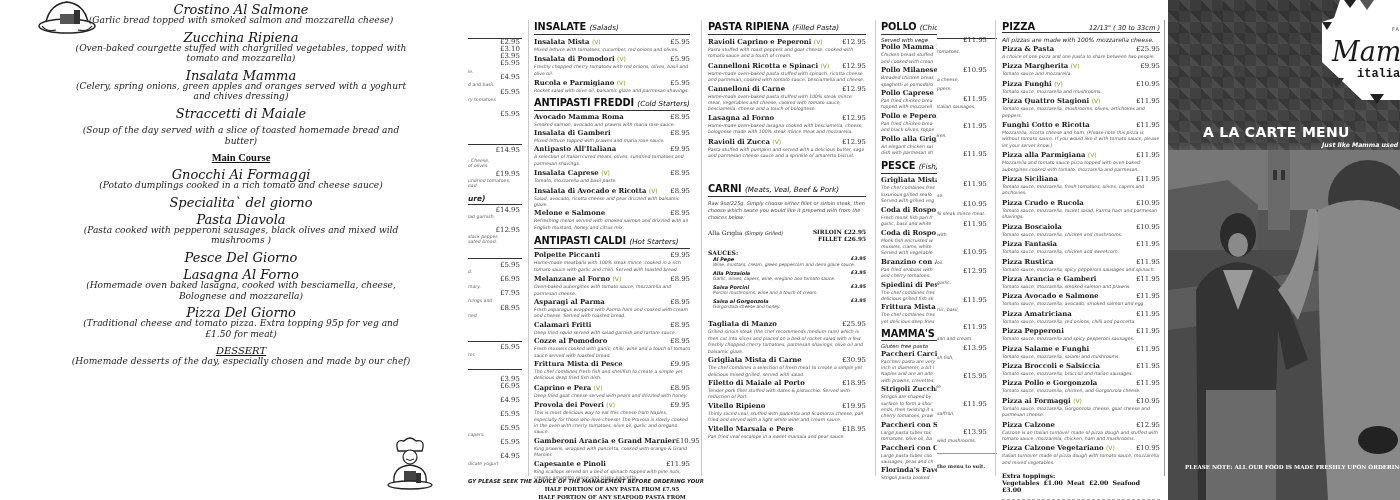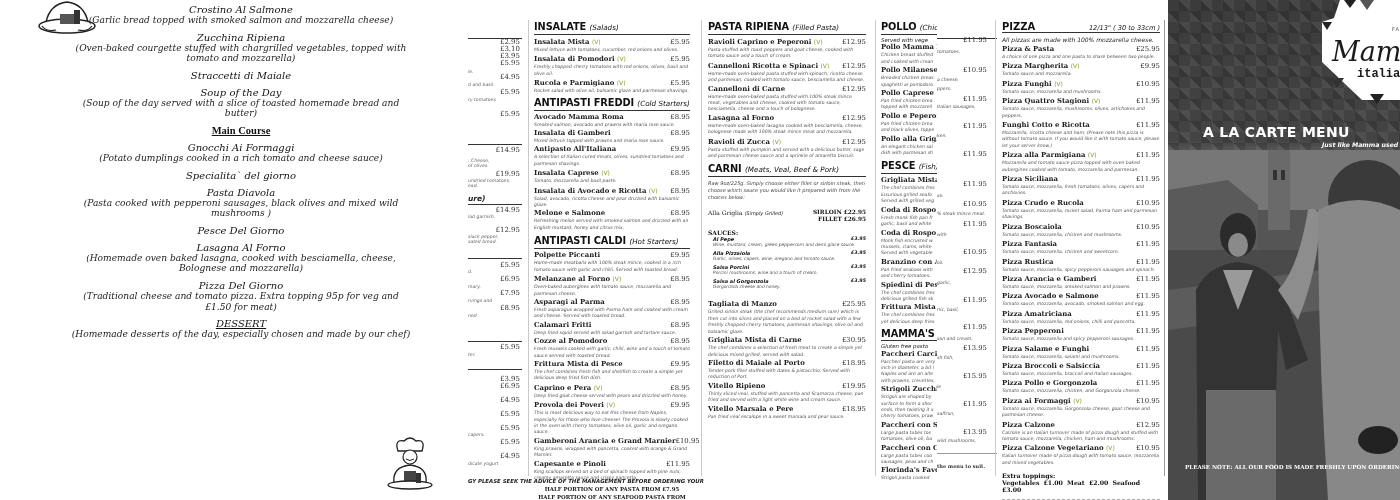--- a/index.html
+++ b/index.html
@@ -8,21 +8,21 @@
 
     
     .p1 { position: absolute; left: 0; top: 0; width: 470px; height: 500px; background: #fff; }
     .chef-top { position: absolute; left: 36px; top: 0; width: 62px; height: 34px; }
     .chef-bottom { position: absolute; left: 382px; top: 437px; width: 56px; height: 58px; }
     .p1-list { position: absolute; left: 70px; top: 4px; width: 342px; text-align: center; }
     .p1-heading { font-family: "Liberation Serif", serif; font-weight: bold; font-size: 10.5px; text-decoration: underline; margin: 0 0 6px 0; }
     .p1-heading.mc { margin-top: 4px; }
     .p1-heading.dessert { font-family: "DejaVu Serif", serif; font-style: italic; font-weight: normal; font-size: 10px; margin: 2px 0 0 0; }
     .p1-item { margin-bottom: 6px; }
-    .p1-name { font-style: italic; font-size: 10px; line-height: 11px; }
+    .p1-name { font-style: italic; font-size: 13px; line-height: 11px; }
     .p1-desc { font-style: italic; font-size: 9.1px; line-height: 10.6px; color: #222; }
 
     
     .p2 { position: absolute; left: 468px; top: 0; width: 700px; height: 500px; background: #fff; }
     .sliver { position: absolute; left: 0; top: 36px; width: 62px; height: 440px; font-family: "DejaVu Sans", sans-serif; }
     .sliver .rule { position: absolute; left: 0; width: 54px; border-top: 1.5px solid #333; }
     .sliver .pr { position: absolute; right: 10px; font-family: "DejaVu Serif", serif; font-size: 7px; color: #333; }
     .sliver .frag { position: absolute; left: 0; font-size: 4.6px; font-style: italic; color: #666; white-space: nowrap; }
     .sliver .head { position: absolute; left: 0; font-size: 7.5px; font-style: italic; font-weight: bold; color: #222; }
     .vsep { position: absolute; top: 20px; width: 1px; height: 456px; background: #c9c9c9; }
@@ -95,26 +95,27 @@
   <div class="p1-list">
     <div class="p1-item">
       <div class="p1-name">Crostino Al Salmone</div>
       <div class="p1-desc">(Garlic bread topped with smoked salmon and mozzarella cheese)</div>
     </div>
     <div class="p1-item">
       <div class="p1-name">Zucchina Ripiena</div>
       <div class="p1-desc">(Oven-baked courgette stuffed with chargrilled vegetables, topped with tomato and mozzarella)</div>
     </div>
     <div class="p1-item">
+      <div class="p1-name">Insalata Mamma</div>
+      <div class="p1-desc">(Celery, spring onions, green apples and oranges served with a yoghurt and chives dressing)</div>
     </div>
     <div class="p1-item">
       <div class="p1-name">Straccetti di Maiale</div>
     </div>
     <div class="p1-item">
-      <div class="p1-name">Soup of the Day</div>
       <div class="p1-desc">(Soup of the day served with a slice of toasted homemade bread and butter)</div>
     </div>
 
     <div class="p1-heading mc">Main Course</div>
     <div class="p1-item">
       <div class="p1-name">Gnocchi Ai Formaggi</div>
       <div class="p1-desc">(Potato dumplings cooked in a rich tomato and cheese sauce)</div>
     </div>
     <div class="p1-item">
       <div class="p1-name">Specialita` del giorno</div>
@@ -390,21 +391,21 @@
         <div class="dish-desc">Home-made oven-baked lasagna cooked with besciamella, cheese, bolognese made with 100% steak mince meat and mozzarella.</div>
       </div>
     <div class="dish">
         <div class="dish-row">
           <span class="dish-name"><span>Ravioli di Zucca</span> <span class="veg">(V)</span></span>
           <span class="dish-price">£12.95</span>
         </div>
         <div class="dish-desc">Pasta stuffed with pumpkin and served with a delicious butter, sage and parmesan cheese sauce and a sprinkle of amaretto biscuit.</div>
       </div>
 
-    <div class="sec-title" style="margin-top:4px"><span>CARNI</span> <span class="sub">(Meats, Veal, Beef &amp; Pork)</span></div>
+    <div class="sec-title" style="margin-top:24px"><span>CARNI</span> <span class="sub">(Meats, Veal, Beef &amp; Pork)</span></div>
     <div class="col-note">Raw 9oz/225g. Simply choose either fillet or sirloin steak, then choose which sauce you would like it prepared with from the choices below:</div>
     <div class="steak-row">
       <span class="lbl"><span>Alla Griglia</span> <i>(Simply Grilled)</i></span>
       <span class="steak-prices">
         <div>SIRLOIN £22.95</div>
         <div>FILLET £26.95</div>
       </span>
     </div>
     <div class="sauces-h">SAUCES:</div>
     <div class="sauce">

